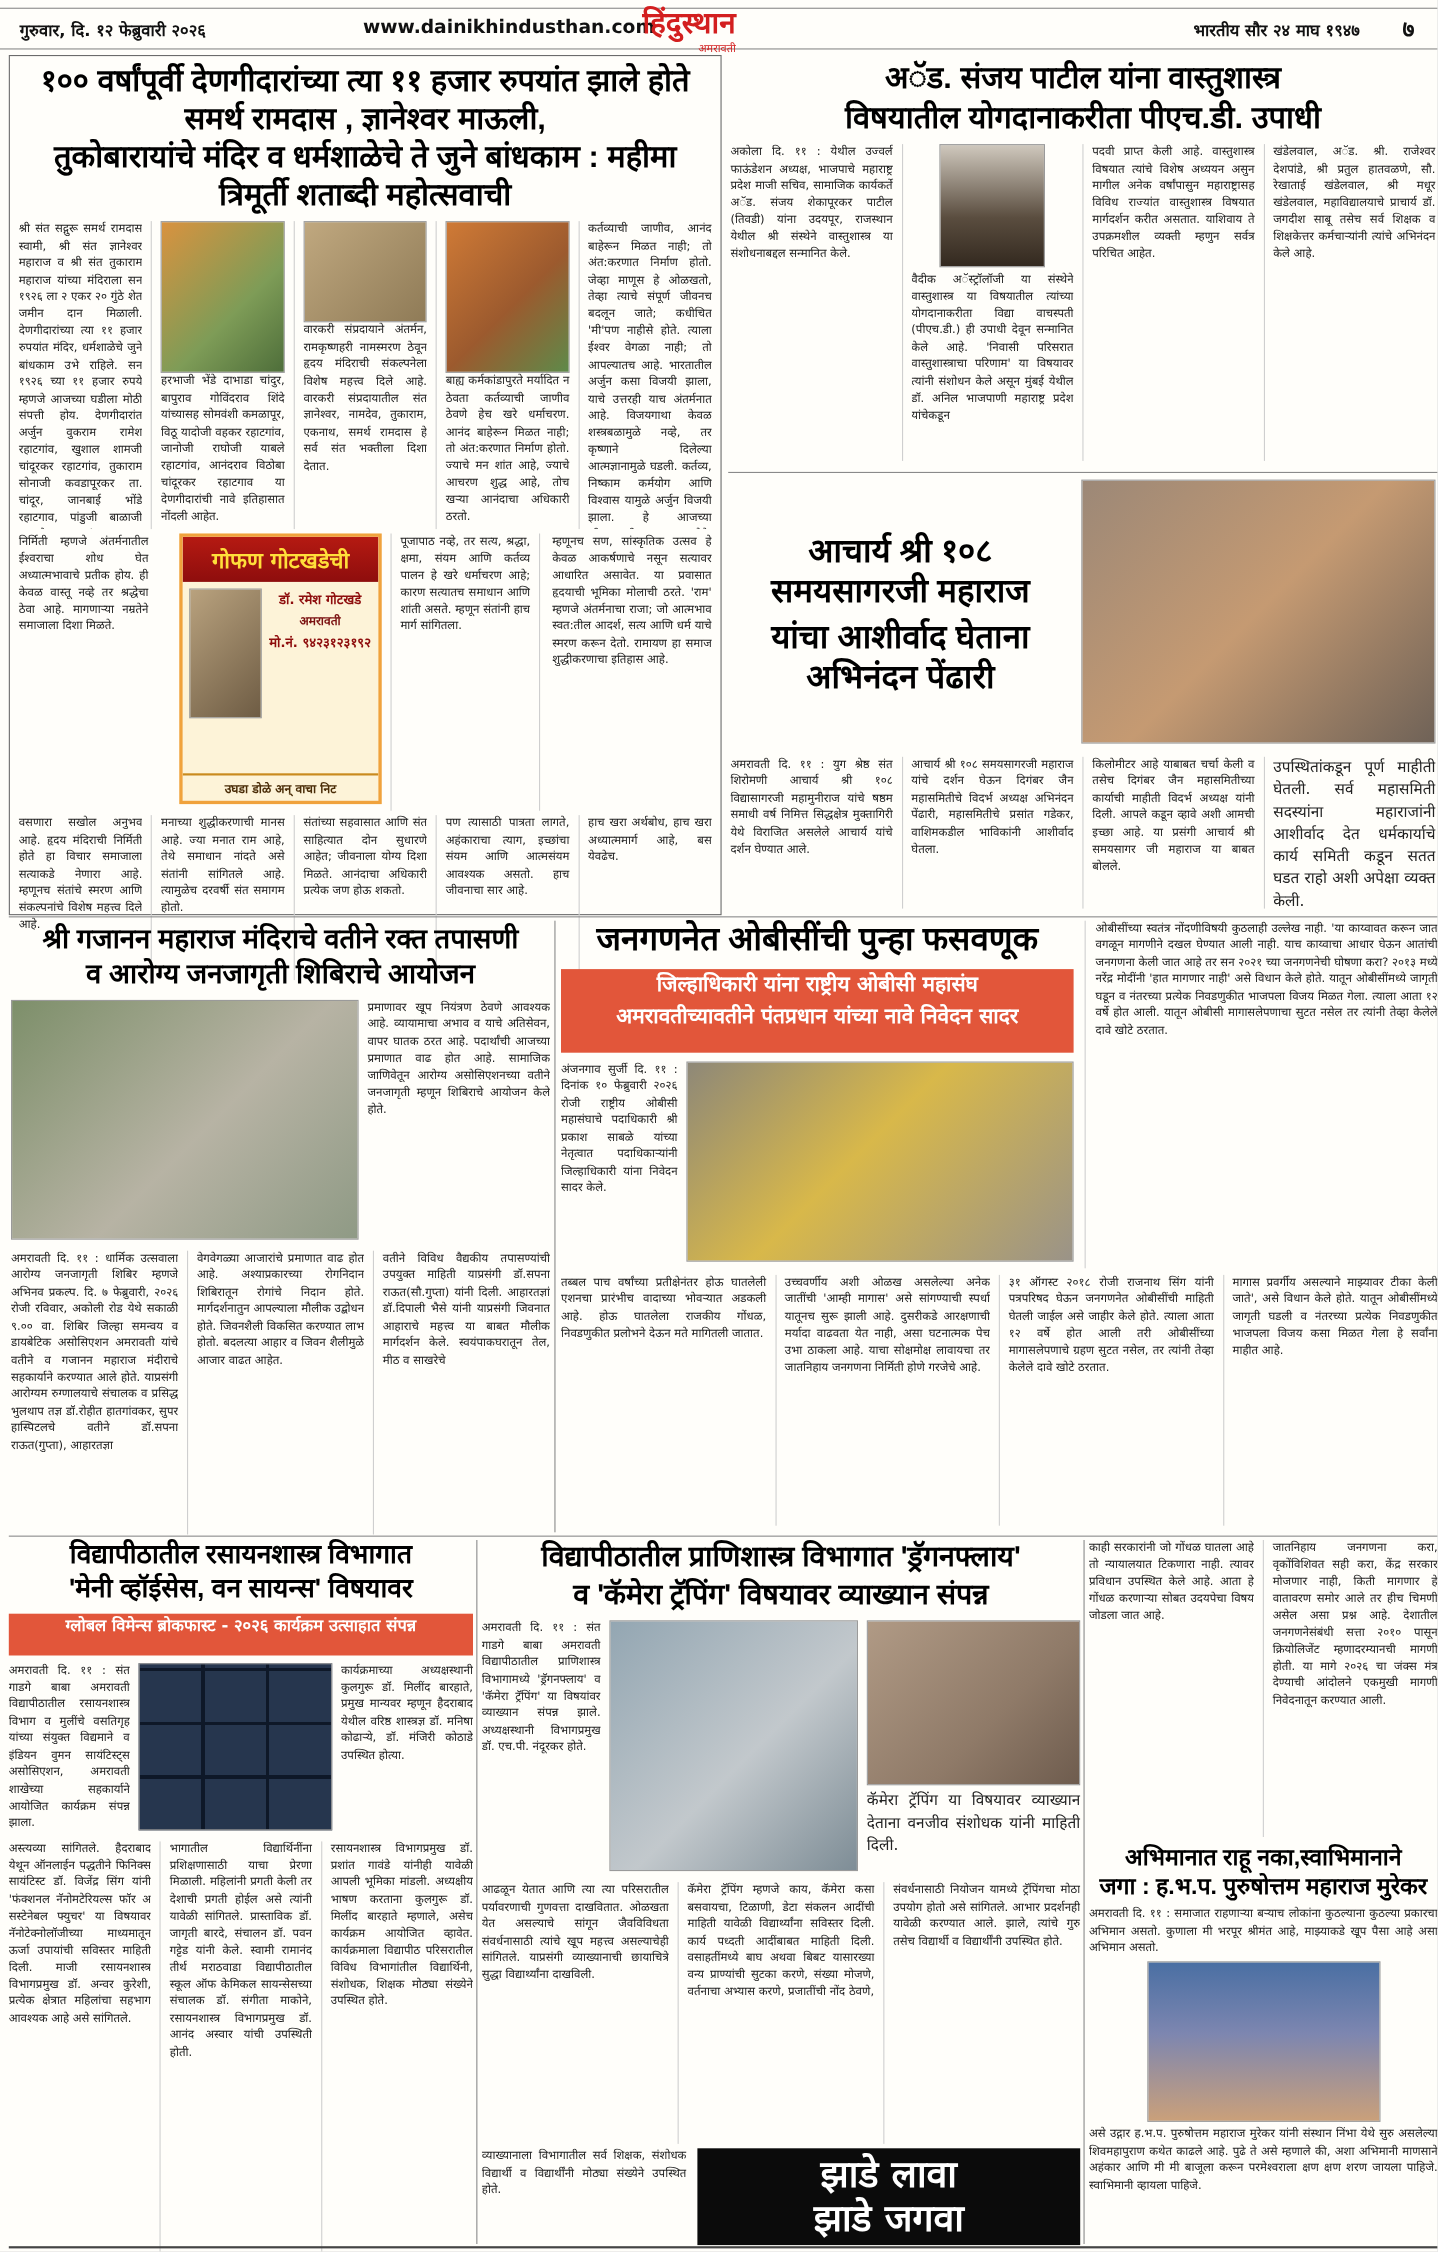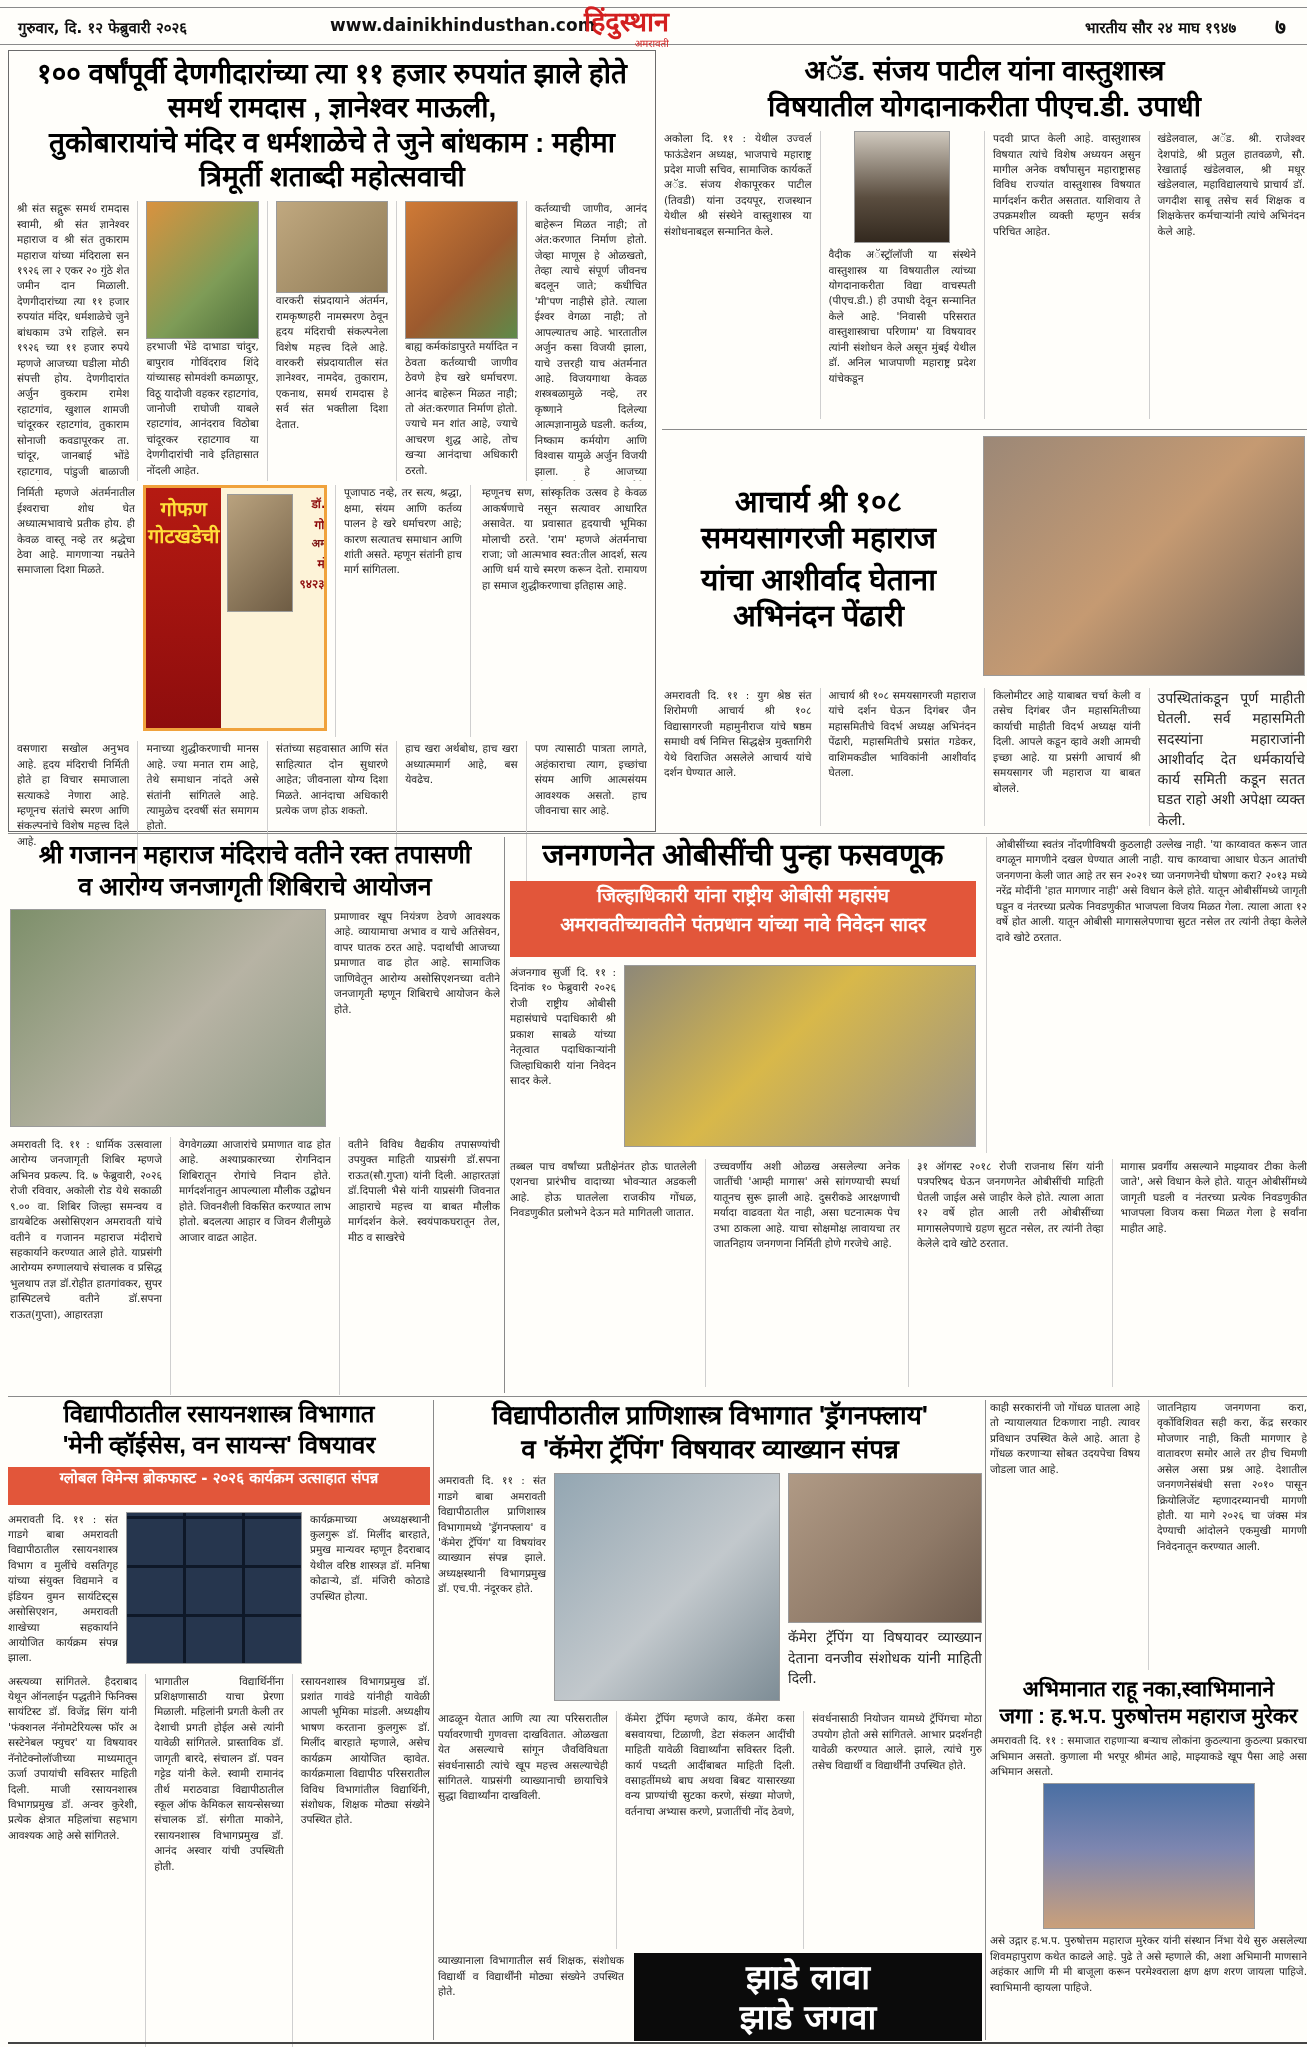--- a/index.html
+++ b/index.html
@@ -11,21 +11,21 @@
   .hl{font-weight:bold;color:#000;text-align:center;line-height:1.2;font-family:Liberation Sans, sans-serif;}
   .cols{display:flex;gap:8px;}
   .cols>.c{flex:1;overflow:hidden;}
   .cols>.c+.c{border-left:1px solid #cfcfcf;padding-left:8px;}
   .ph{border:1px solid #9a9a9a;box-sizing:border-box;flex-shrink:0;}
   .banner{background:#e2563a;color:#fff;font-weight:bold;text-align:center;
           display:flex;flex-direction:column;}
   .blackbox{background:#0b0b0b;color:#fff;font-weight:bold;text-align:center;
             display:flex;flex-direction:column;justify-content:center;}
   .adbox{border:3px solid #f0a23c;background:#fdf3d8;box-sizing:border-box;flex-shrink:0;
-         display:flex;flex-direction:row;overflow:hidden;}
+         display:flex;flex-direction:column;overflow:hidden;margin-left:20px;}
   .adtitle{background:linear-gradient(180deg,#b51a12,#8e0d0d);color:#ffdf3a;font-weight:bold;
            font-size:20px;text-align:center;padding:7px 2px;}
   .admid{display:flex;flex:1;gap:6px;padding:6px;}
   .adtxt{font-size:12px;font-weight:bold;color:#8e0d0d;text-align:center;flex:1;line-height:1.7;}
   .adtag{border-top:2px solid #c98a1e;font-size:11px;font-weight:bold;color:#4a2c07;
          text-align:center;padding:4px 2px;}
   .cap{font-size:14px;line-height:1.45;color:#222;text-align:justify;overflow:hidden;}
   .hdr-bold{font-weight:bold;font-size:15px;color:#111;}
 </style>
 </head>
@@ -80,22 +80,22 @@
         <div class="adtag">उघडा डोळे अन् वाचा निट</div>
       </div>
       <div class="txt" style="width:118px;flex-shrink:0;border-left:1px solid #cfcfcf;padding-left:8px;">पूजापाठ नव्हे, तर सत्य, श्रद्धा, क्षमा, संयम आणि कर्तव्य पालन हे खरे धर्माचरण आहे; कारण सत्यातच समाधान आणि शांती असते. म्हणून संतांनी हाच मार्ग सांगितला.</div>
       <div class="txt" style="flex:1;border-left:1px solid #cfcfcf;padding-left:11px;">म्हणूनच सण, सांस्कृतिक उत्सव हे केवळ आकर्षणाचे नसून सत्यावर आधारित असावेत. या प्रवासात हृदयाची भूमिका मोलाची ठरते. 'राम' म्हणजे अंतर्मनाचा राजा; जो आत्मभाव स्वत:तील आदर्श, सत्य आणि धर्म याचे स्मरण करून देतो. रामायण हा समाज शुद्धीकरणाचा इतिहास आहे.</div>
     </div>
 
     <div class="cols" style="height:150px;margin-top:4px;">
       <div class="c txt">वसणारा सखोल अनुभव आहे. हृदय मंदिराची निर्मिती होते हा विचार समाजाला सत्याकडे नेणारा आहे. म्हणूनच संतांचे स्मरण आणि संकल्पनांचे विशेष महत्त्व दिले आहे.</div>
       <div class="c txt">मनाच्या शुद्धीकरणाची मानस आहे. ज्या मनात राम आहे, तेथे समाधान नांदते असे संतांनी सांगितले आहे. त्यामुळेच दरवर्षी संत समागम होतो.</div>
       <div class="c txt">संतांच्या सहवासात आणि संत साहित्यात दोन सुधारणे आहेत; जीवनाला योग्य दिशा मिळते. आनंदाचा अधिकारी प्रत्येक जण होऊ शकतो.</div>
+      <div class="c txt">पण त्यासाठी पात्रता लागते, अहंकाराचा त्याग, इच्छांचा संयम आणि आत्मसंयम आवश्यक असतो. हाच जीवनाचा सार आहे.</div>
       <div class="c txt">हाच खरा अर्थबोध, हाच खरा अध्यात्ममार्ग आहे, बस येवढेच.</div>
-      <div class="c txt">पण त्यासाठी पात्रता लागते, अहंकाराचा त्याग, इच्छांचा संयम आणि आत्मसंयम आवश्यक असतो. हाच जीवनाचा सार आहे.</div>
     </div>
   </div>
 
   <div class="abs" style="left:662px;top:50px;width:645px;height:380px;border-bottom:1px solid #8a8a8a;box-sizing:border-box;padding:4px 2px;">
     <div class="hl" style="font-size:28px;">अॅड. संजय पाटील यांना वास्तुशास्त्र</div>
     <div class="hl" style="font-size:28px;margin-top:2px;">विषयातील योगदानाकरीता पीएच.डी. उपाधी</div>
     <div class="cols" style="height:288px;margin-top:8px;">
       <div class="c txt">अकोला दि. ११ : येथील उज्वर्ल फाऊंडेशन अध्यक्ष, भाजपाचे महाराष्ट्र प्रदेश माजी सचिव, सामाजिक कार्यकर्ते अॅड. संजय शेकापूरकर पाटील (तिवडी) यांना उदयपूर, राजस्थान येथील श्री संस्थेने वास्तुशास्त्र या संशोधनाबद्दल सन्मानित केले.</div>
       <div class="c">
         <div class="ph" style="width:96px;height:112px;margin:0 auto 4px auto;background:linear-gradient(180deg,#cfc8bd,#5a4d3f 60%,#33291f);"></div>

